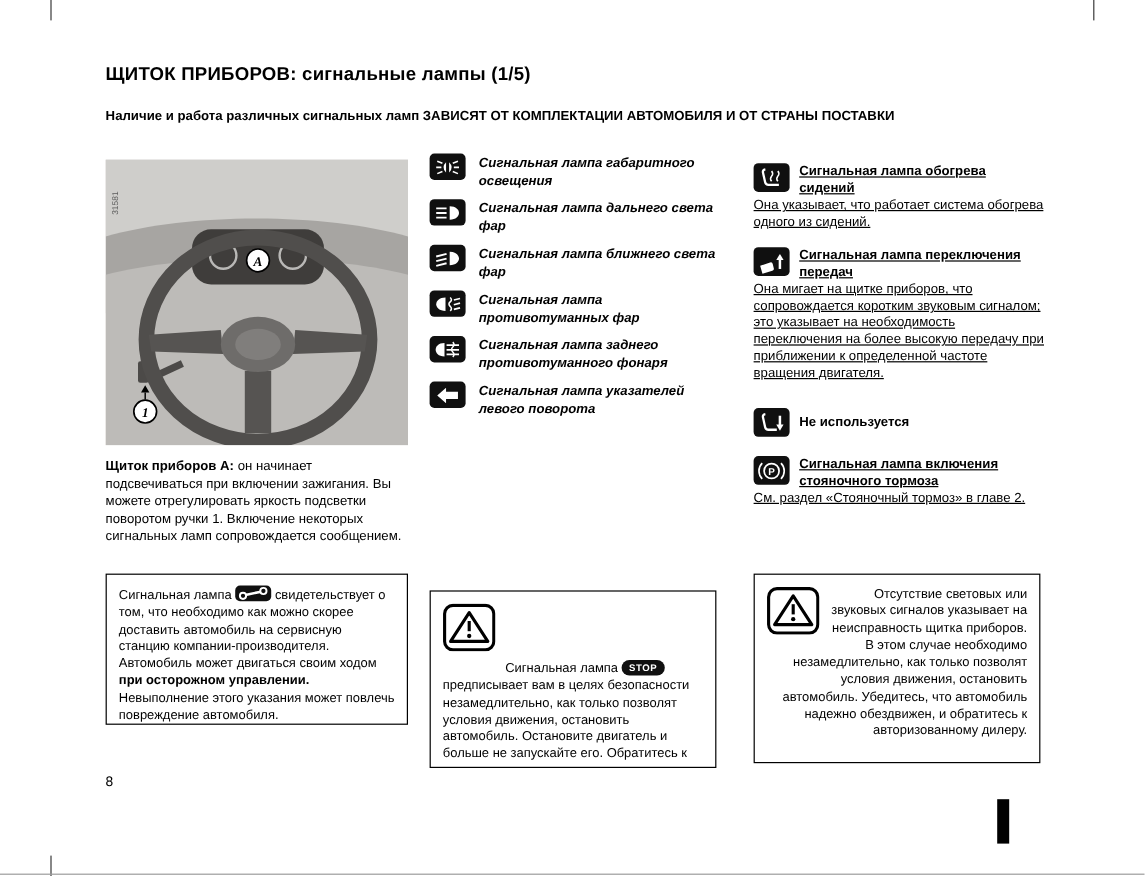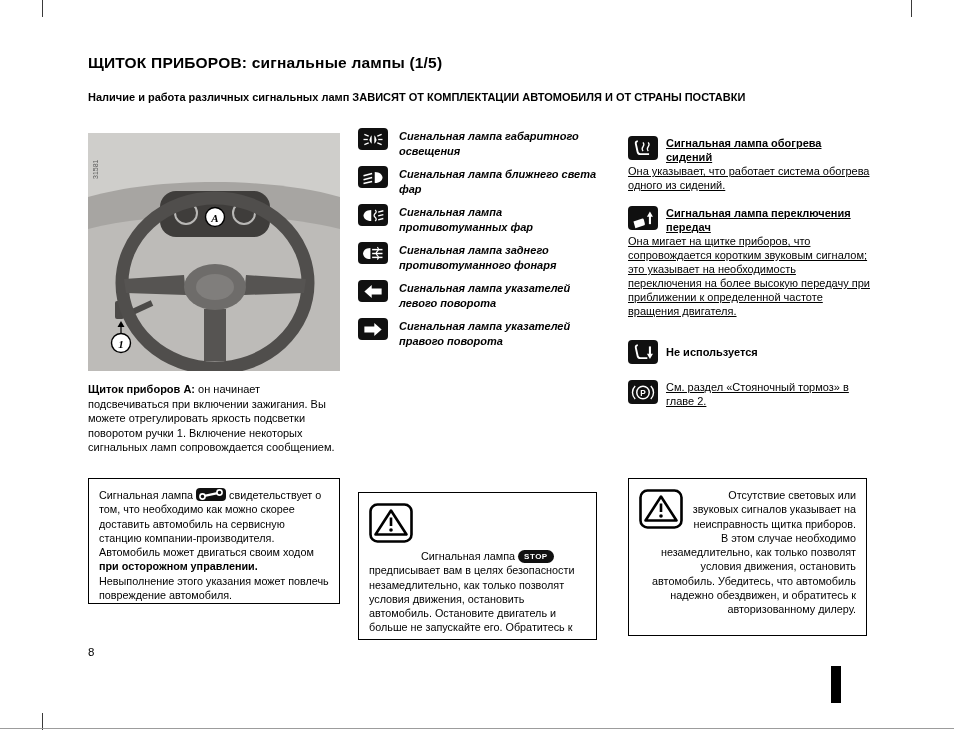--- a/index.html
+++ b/index.html
@@ -111,20 +111,33 @@
               <line x1="10" y1="15" x2="5" y2="17"></line>
             <line x1="20" y1="7" x2="25" y2="5"></line>
               <line x1="21" y1="11" x2="26" y2="11"></line>
               <line x1="20" y1="15" x2="25" y2="17"></line>
           </g>
         </svg>
       </span>
       <span class="lamp-label">Сигнальная лампа габаритного освещения</span>
     </div>
 
+    <div class="lamp-row">
+      <span class="lamp-icon">
+        <svg viewBox="0 0 30 22" width="26" height="19">
+          <path d="M17,4.5 C23,4.5 26,8 26,11 C26,14 23,17.5 17,17.5 Z" fill="#fff"></path>
+          <g stroke="#fff" stroke-width="1.8">
+            <line x1="4" y1="6.5" x2="14" y2="6.5"></line>
+              <line x1="4" y1="11" x2="14" y2="11"></line>
+              <line x1="4" y1="15.5" x2="14" y2="15.5"></line>
+          </g>
+        </svg>
+      </span>
+      <span class="lamp-label">Сигнальная лампа дальнего света фар</span>
+    </div>
 
     <div class="lamp-row">
       <span class="lamp-icon">
         <svg viewBox="0 0 30 22" width="26" height="19">
           <path d="M17,4.5 C23,4.5 26,8 26,11 C26,14 23,17.5 17,17.5 Z" fill="#fff"></path>
           <g stroke="#fff" stroke-width="1.8">
             <line x1="4" y1="9" x2="14" y2="6.5"></line>
               <line x1="4" y1="13.5" x2="14" y2="11"></line>
               <line x1="4" y1="18" x2="14" y2="15.5"></line>
           </g>
@@ -165,28 +178,20 @@
 
     <div class="lamp-row">
       <span class="lamp-icon">
         <svg viewBox="0 0 30 22" width="26" height="19">
           <path d="M5,11 L13.5,3.5 V7.5 H25 V14.5 H13.5 V18.5 Z" fill="#fff"></path>
         </svg>
       </span>
       <span class="lamp-label">Сигнальная лампа указателей левого поворота</span>
     </div>
 
-    <div class="lamp-row">
-      <span class="lamp-icon">
-        <svg viewBox="0 0 30 22" width="26" height="19">
-          <path d="M25,11 L16.5,3.5 V7.5 H5 V14.5 H16.5 V18.5 Z" fill="#fff"></path>
-        </svg>
-      </span>
-      <span class="lamp-label">Сигнальная лампа указателей правого поворота</span>
-    </div>
 
   </div>
 
   <div class="right-col">
 
     <div class="sec">
       <span class="sec-icon">
         <svg viewBox="0 0 30 24" width="26" height="21">
           <path d="M9,3.5 q-3,0.5 -2.2,3.5 l2,9 q0.6,2.5 3.2,2.5 h10" fill="none" stroke="#fff" stroke-width="2.2"></path>
           <path d="M15,5 q2,2.5 0,5 q-2,2.5 0,5" fill="none" stroke="#fff" stroke-width="1.5"></path>
@@ -222,20 +227,21 @@
 
     <div class="sec">
       <span class="sec-icon">
         <svg viewBox="0 0 30 24" width="26" height="21">
           <path d="M6,4.5 a10.5,10.5 0 0 0 0,15" fill="none" stroke="#fff" stroke-width="1.6"></path>
           <path d="M24,4.5 a10.5,10.5 0 0 1 0,15" fill="none" stroke="#fff" stroke-width="1.6"></path>
           <circle cx="15" cy="12" r="7.2" fill="none" stroke="#fff" stroke-width="1.7"></circle>
           <text x="15" y="15.6" text-anchor="middle" font-size="9.5" font-weight="bold" fill="#fff" font-family="Liberation Sans, sans-serif">P</text>
         </svg>
       </span>
+      <span class="sec-title">Сигнальная лампа включения стояночного тормоза</span>
       <div class="sec-body">См. раздел «Стояночный тормоз» в главе 2.</div>
     </div>
 
   </div>
 
   <div class="note note-left">
     <span>Сигнальная лампа</span>
     <span class="wrench-badge">
       <svg viewBox="0 0 30 13" width="30" height="13">
         <circle cx="6.5" cy="8.5" r="2.6" fill="none" stroke="#fff" stroke-width="1.6"></circle>

